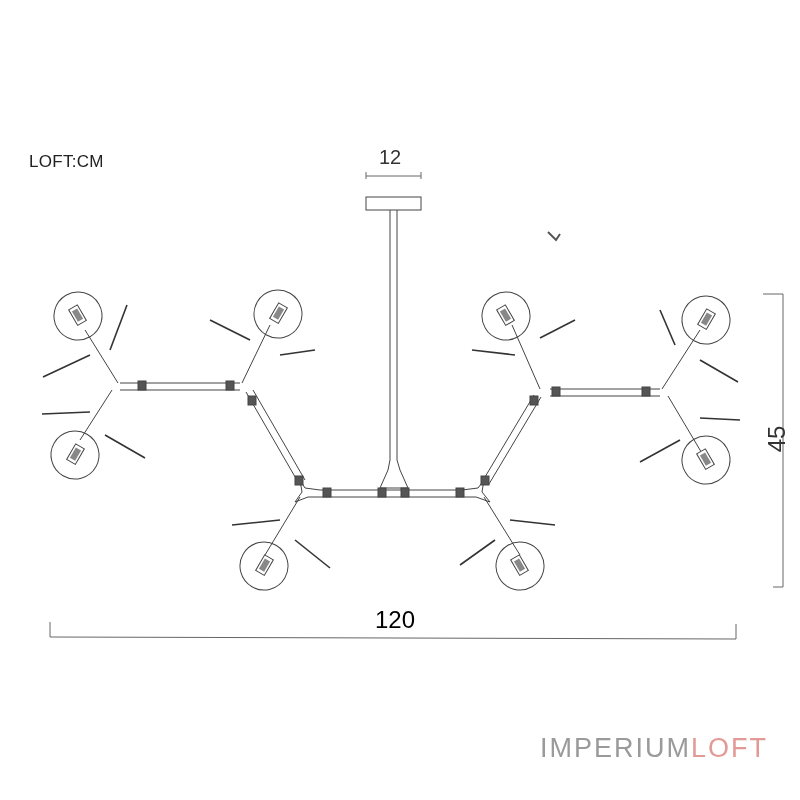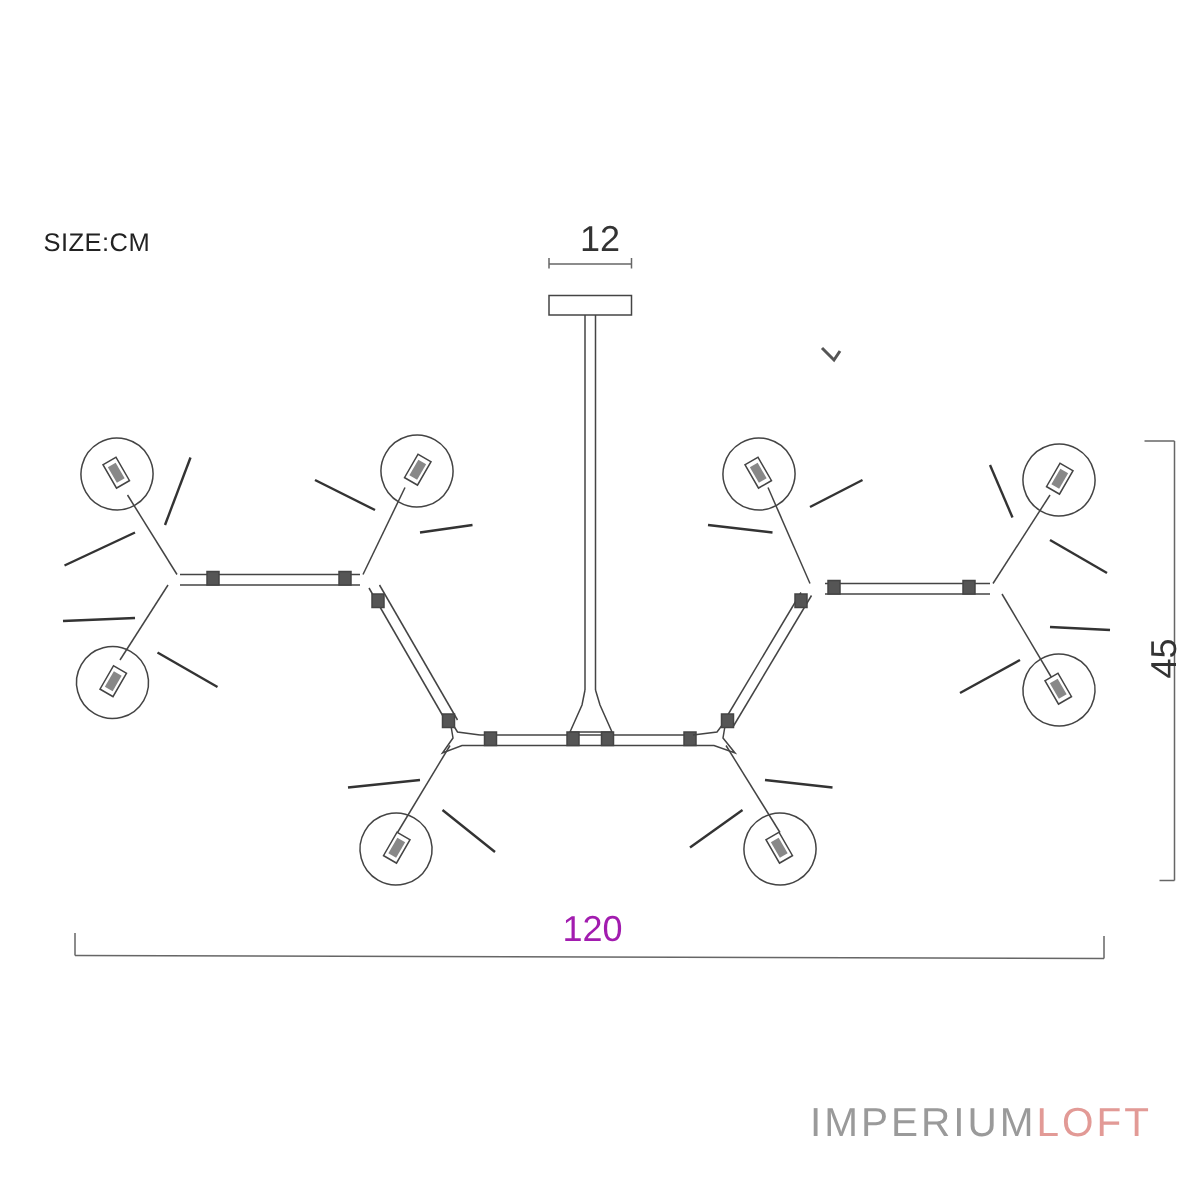--- a/index.html
+++ b/index.html
@@ -1,20 +1,20 @@
 <!DOCTYPE html>
 <html><head>
 <meta charset="utf-8">
 <style>
   html, body { margin: 0; padding: 0; background: #ffffff; }
   body { width: 800px; height: 800px; position: relative; overflow: hidden; font-family: "Liberation Sans", sans-serif; }
   .abs { position: absolute; }
   .size-label { left: 29px; top: 152px; font-size: 17px; color: #222; letter-spacing: 0.3px; }
-  .dim-top { left: 376px; top: 146px; width: 48px; text-align: center; font-size: 24px; color: #333; }
-  .dim-bottom { left: 340px; top: 606px; width: 110px; text-align: center; font-size: 24px; color: #a21caf; }
+  .dim-top { left: 366px; top: 146px; width: 48px; text-align: center; font-size: 20px; color: #333; }
+  .dim-bottom { left: 340px; top: 606px; width: 110px; text-align: center; font-size: 24px; color: #000000; }
   .dim-right { left: 752px; top: 425px; width: 50px; text-align: center; font-size: 24px; color: #333; transform: rotate(-90deg); transform-origin: center; }
   .brand { left: 540px; top: 733px; font-size: 27px; letter-spacing: 2px; font-weight: normal; }
   .brand .a { color: #9a9a9a; text-align: center; }
   .brand .b { color: #e29a96; margin-top: 28px; }
   svg.drawing { position: absolute; left: 0; top: 0; }
 </style>
 </head>
 <body>
 
 <svg class="drawing" width="800" height="800" viewBox="0 0 800 800">
@@ -129,18 +129,18 @@
     <line x1="736" y1="624" x2="736" y2="639"></line>
   </g>
 
   <g stroke="#666" stroke-width="1" fill="none">
     <line x1="783" y1="294" x2="783" y2="587"></line>
     <line x1="763" y1="294" x2="783" y2="294"></line>
     <line x1="773" y1="587" x2="783" y2="587"></line>
   </g>
 </svg>
 
-<div class="abs size-label">SIZE:CM</div>
+<div class="abs size-label">LOFT:CM</div>
 <div class="abs dim-top">12</div>
 <div class="abs dim-bottom">120</div>
 <div class="abs dim-right">45</div>
 
 <div class="abs brand"><span class="a">IMPERIUM</span><span class="b">LOFT</span></div>
 
 </body></html>

